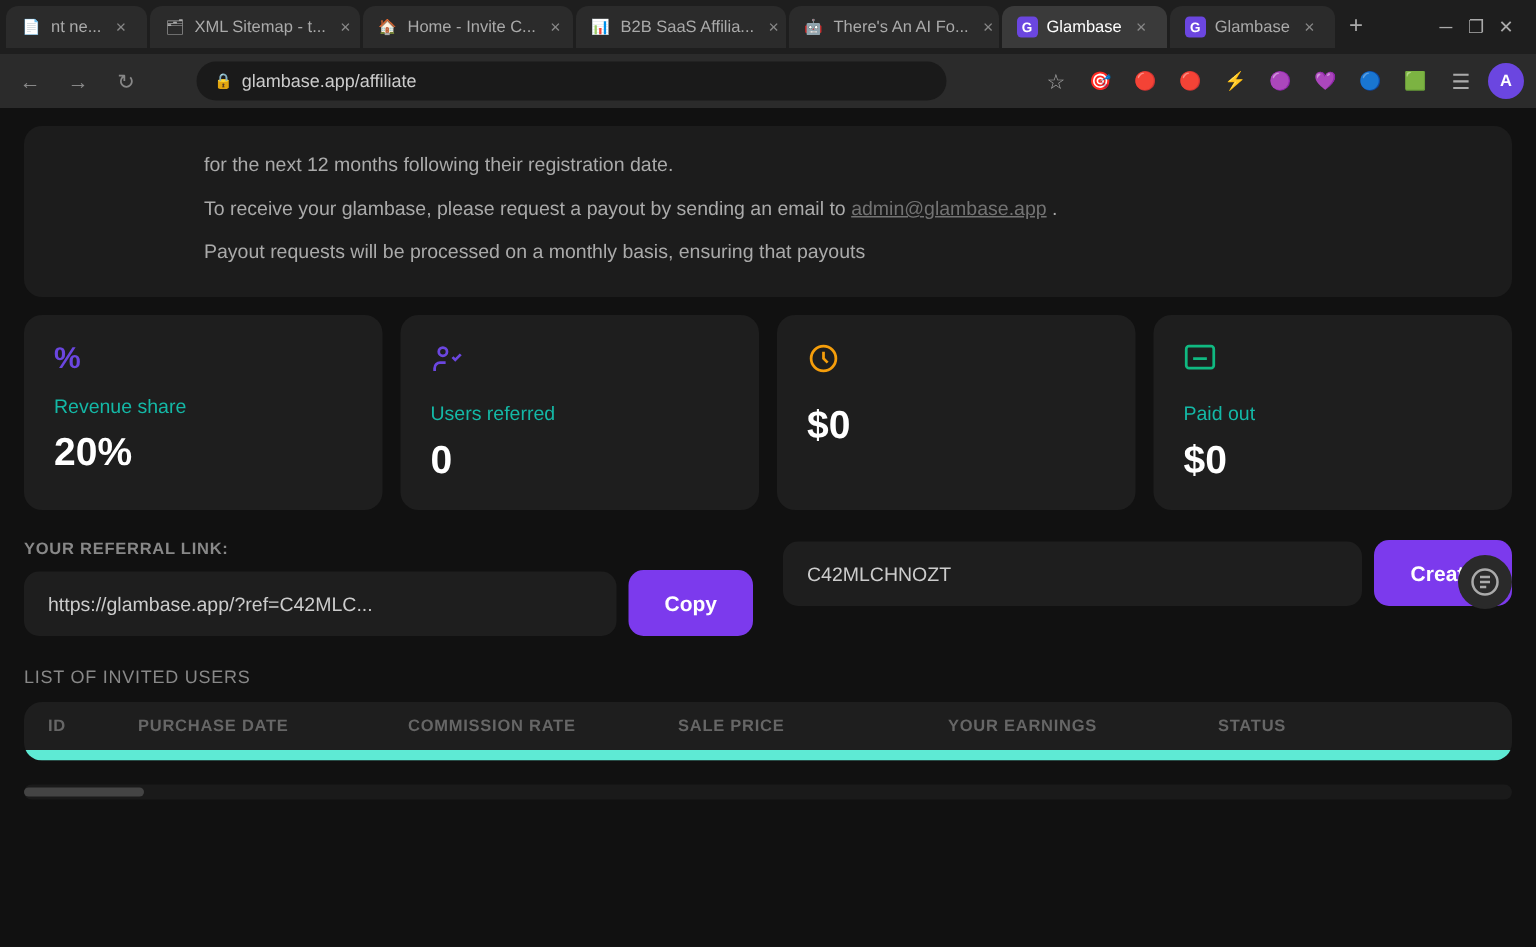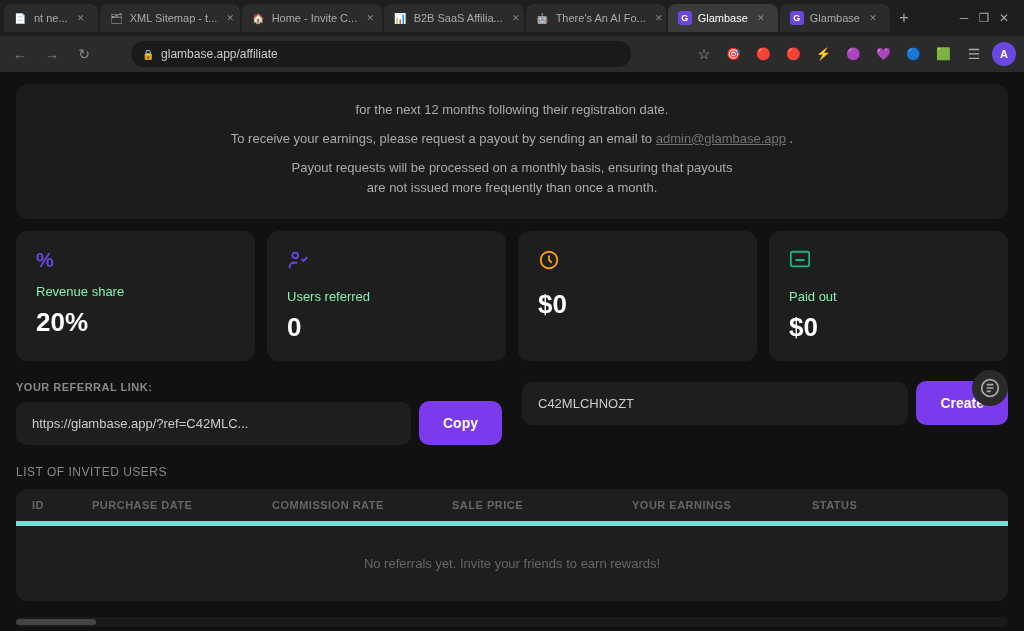--- a/index.html
+++ b/index.html
@@ -166,21 +166,20 @@
       background: #111;
       height: calc(631px - 72px);
       overflow-y: auto;
       position: relative;
     }
     .page-content::-webkit-scrollbar { width: 8px; }
     .page-content::-webkit-scrollbar-track { background: #1a1a1a; }
     .page-content::-webkit-scrollbar-thumb { background: #444; border-radius: 4px; }
 
     .info-section {
-      text-align: center;
       padding: 16px 120px 20px;
       background: #1c1c1c;
       border-radius: 12px;
       margin: 12px 16px;
       color: #aaa;
       font-size: 13px;
       line-height: 1.6;
     }
     .info-section a {
       color: #737373;
@@ -200,21 +199,21 @@
       display: flex;
       flex-direction: column;
       gap: 8px;
     }
     .stat-icon {
       font-size: 22px;
       margin-bottom: 4px;
     }
     .stat-label {
       font-size: 13px;
-      color: #86efac;
+      color: #14b8a6;
     }
     .stat-value {
       font-size: 26px;
       font-weight: 700;
       color: #fff;
     }
 
     .referral-section {
       display: grid;
       grid-template-columns: 1fr 1fr;
@@ -271,21 +270,21 @@
     }
     .table-container {
       background: #1e1e1e;
       border-radius: 12px;
       overflow: hidden;
     }
     .table-header {
       display: grid;
       grid-template-columns: 60px 1fr 1fr 1fr 1fr 1fr;
       padding: 10px 16px;
-      border-bottom: 5px solid #5eead4;
+      border-bottom: 7px solid #5eead4;
     }
     .table-header-cell {
       font-size: 11px;
       font-weight: 600;
       color: #666;
       letter-spacing: 0.5px;
       text-transform: uppercase;
     }
     .table-empty {
       text-align: center;
@@ -399,26 +398,25 @@
       <div class="profile-icon">A</div>
     </div>
   </div>
 </div>
 
 <div class="page-content">
 
   <div class="info-section">
     <p>for the next 12 months following their registration date.</p>
     <p style="margin-top:8px;">
-      <span>To receive your earnings, please request a payout by sending an email to</span>
+      <span>To receive your glambase, please request a payout by sending an email to</span>
       <a href="#">admin@glambase.app</a>
       <span>.</span>
     </p>
     <p style="margin-top:8px;">Payout requests will be processed on a monthly basis, ensuring that payouts</p>
-    <p>are not issued more frequently than once a month.</p>
   </div>
 
   <div class="stats-grid">
 
     <div class="stat-card">
       <div class="stat-icon" style="color:#6b46e0; font-size:20px; font-weight:bold;">%</div>
       <div class="stat-label">Revenue share</div>
       <div class="stat-value">20%</div>
     </div>
 
@@ -480,21 +478,20 @@
     <div class="section-title">LIST OF INVITED USERS</div>
     <div class="table-container">
       <div class="table-header">
         <div class="table-header-cell">ID</div>
         <div class="table-header-cell">PURCHASE DATE</div>
         <div class="table-header-cell">COMMISSION RATE</div>
         <div class="table-header-cell">SALE PRICE</div>
         <div class="table-header-cell">YOUR EARNINGS</div>
         <div class="table-header-cell">STATUS</div>
       </div>
-      <div class="table-empty">No referrals yet. Invite your friends to earn rewards!</div>
     </div>
   </div>
 
   <div class="scrollbar-bottom">
     <div class="scrollbar-bottom-thumb"></div>
   </div>
 
 </div>
 
 <div class="floating-widget" style="top: calc(72px + 50%);">

